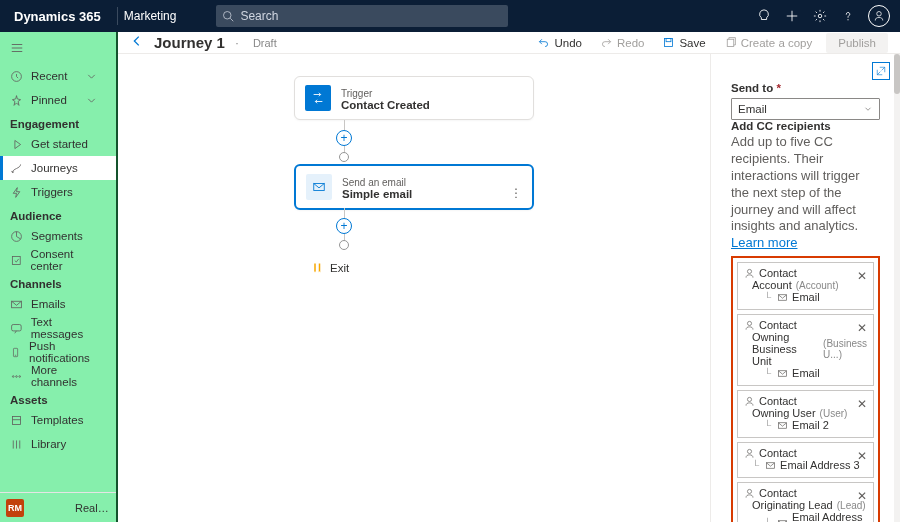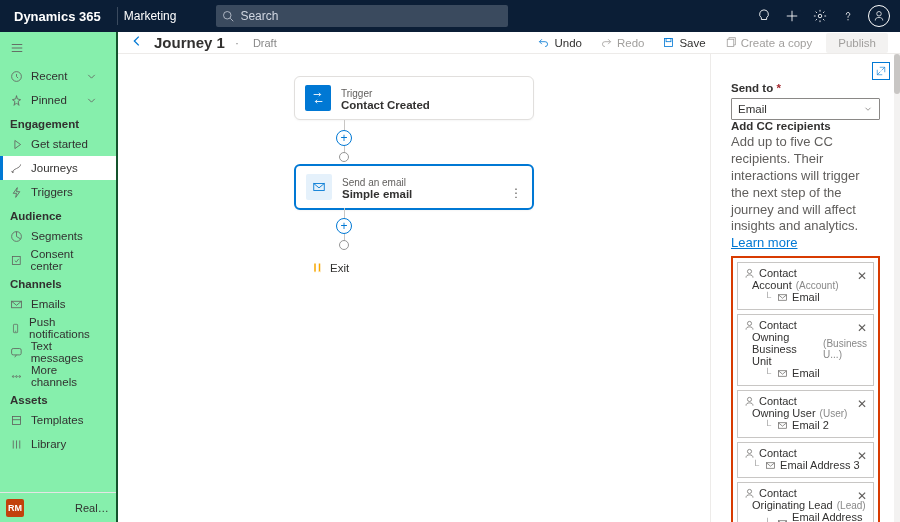--- a/index.html
+++ b/index.html
@@ -188,31 +188,31 @@
     <div class="grouph">Channels</div>
     <div class="rowitem">
         <svg viewBox="0 0 16 16">
           <rect x="2" y="4" width="12" height="8"></rect>
           <path d="M2 4l6 5 6-5"></path>
         </svg>
         <span>Emails</span>
       </div>
     <div class="rowitem">
         <svg viewBox="0 0 16 16">
+          <rect x="2" y="3" width="12" height="8" rx="2"></rect>
+          <path d="M6 14l2-3"></path>
+        </svg>
+        <span>Text messages</span>
+      </div>
+    <div class="rowitem">
+        <svg viewBox="0 0 16 16">
           <rect x="5" y="2" width="6" height="12" rx="1"></rect>
           <line x1="7" y1="12" x2="9" y2="12"></line>
         </svg>
         <span>Push notifications</span>
-      </div>
-    <div class="rowitem">
-        <svg viewBox="0 0 16 16">
-          <rect x="2" y="3" width="12" height="8" rx="2"></rect>
-          <path d="M6 14l2-3"></path>
-        </svg>
-        <span>Text messages</span>
       </div>
     <div class="rowitem">
         <svg viewBox="0 0 16 16">
           <circle cx="4" cy="8" r="1"></circle>
           <circle cx="8" cy="8" r="1"></circle>
           <circle cx="12" cy="8" r="1"></circle>
         </svg>
         <span>More channels</span>
       </div>
 

